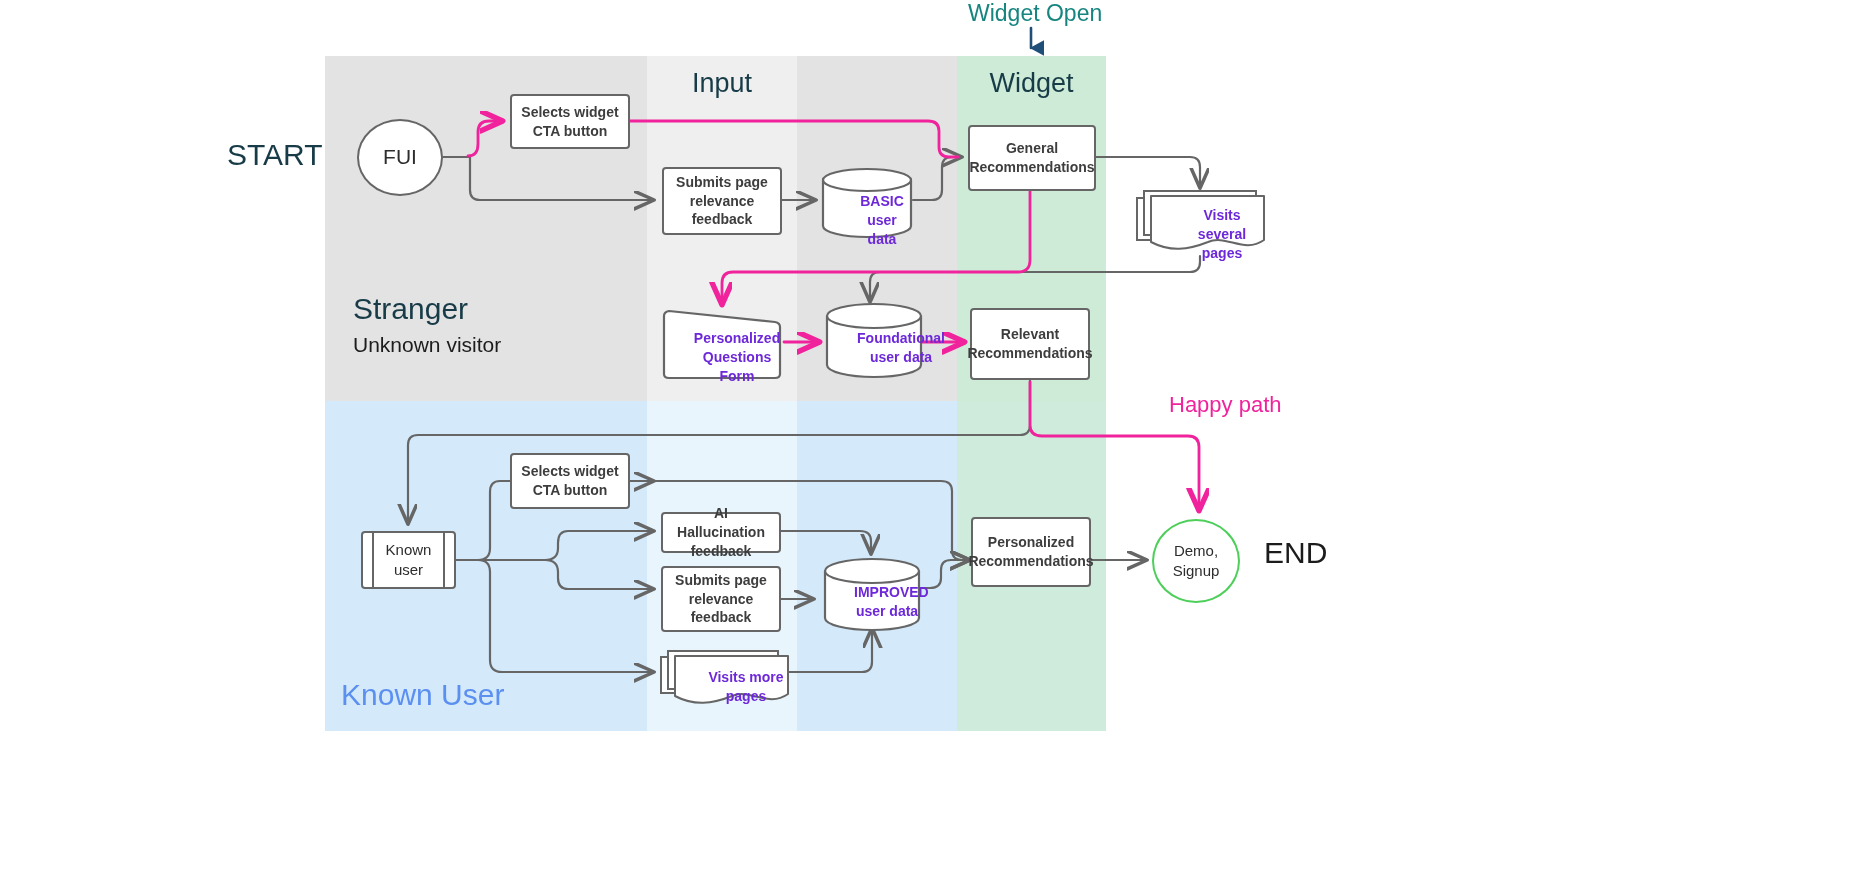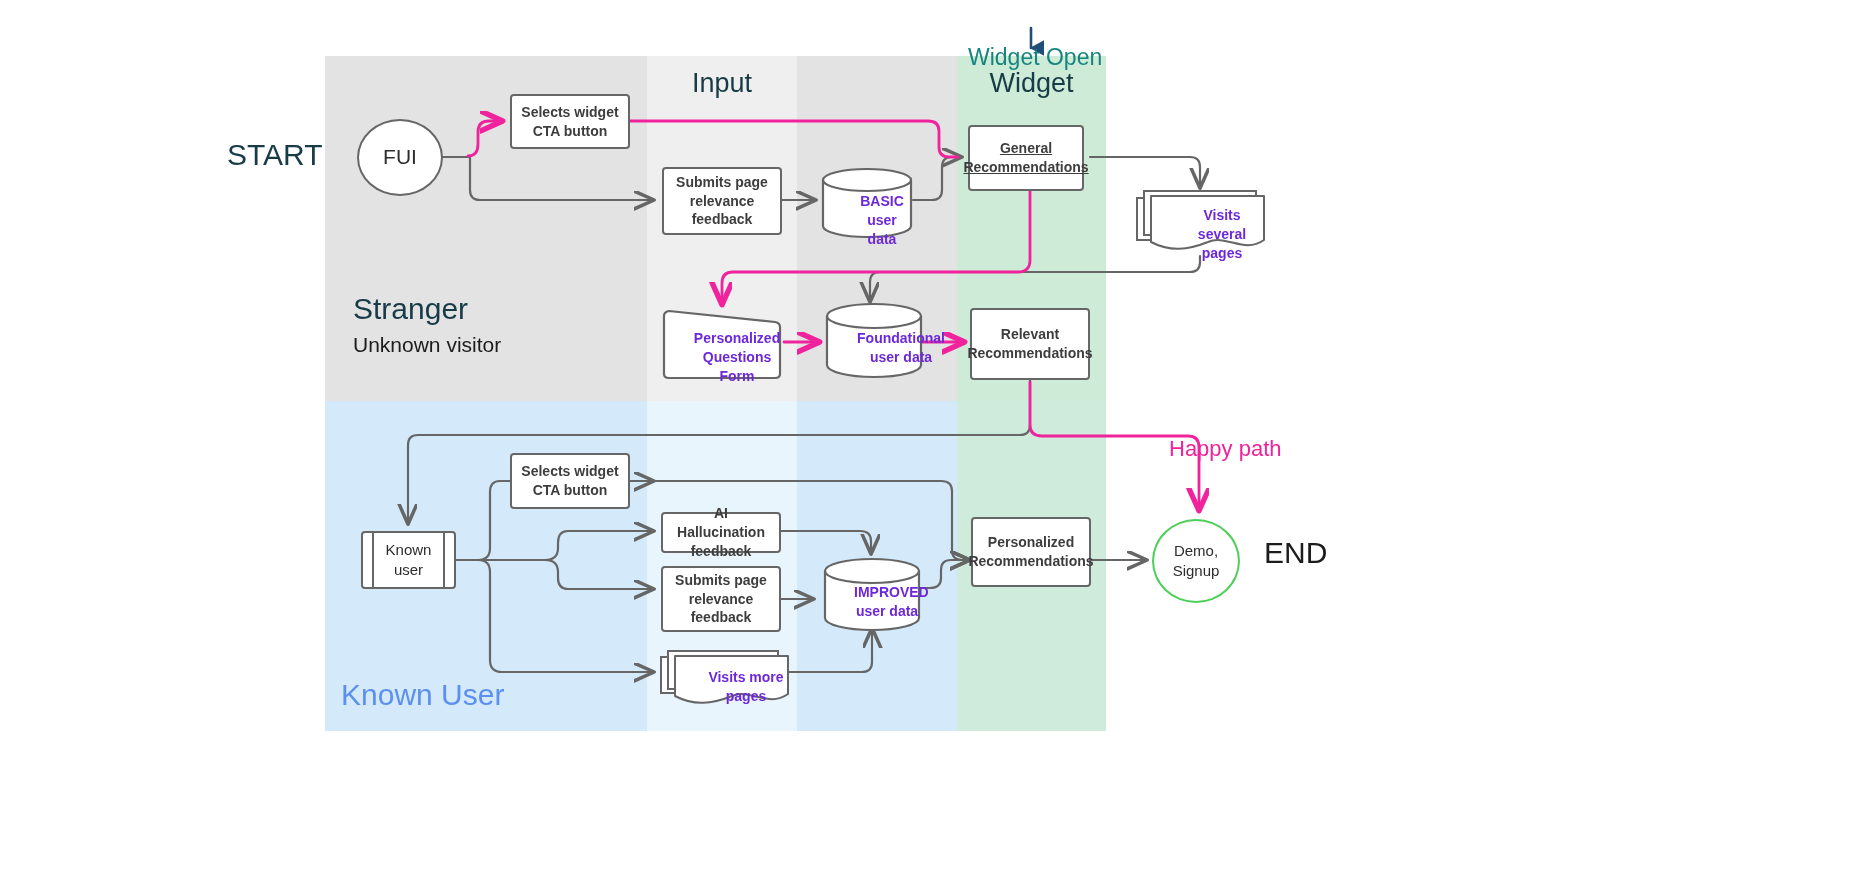--- a/index.html
+++ b/index.html
@@ -105,21 +105,20 @@
   .big-label {
     position: absolute;
     font-size: 30px;
     color: #173b47;
     font-weight: normal;
   }
   .anno {
     position: absolute;
     font-size: 22px;
     font-weight: normal;
-    margin-top: 44px;
   }
   #edges { position: absolute; left:0; top:0; }
 </style>
 </head>
 <body>
 
 <div id="stage">
 
   <div class="band" style="left:325px; top:56px; width:781px; height:345px; background:#e3e3e3;"></div>
   <div class="band" style="left:325px; top:401px; width:781px; height:330px; background:#d4eafb;"></div>
@@ -231,21 +230,21 @@
 
   <div class="shapewrap" style="left:822px; top:168px; width:90px; height:70px;">
     <svg width="90" height="70" viewBox="0 0 90 70">
       <path d="M1,12 L1,58 a44,11 0 0 0 88,0 L89,12" fill="#ffffff" stroke="#666666" stroke-width="2.2"></path>
       <ellipse cx="45" cy="12" rx="44" ry="11" fill="#ffffff" stroke="#666666" stroke-width="2.2"></ellipse>
     </svg>
     <div class="label" style="top:24px; white-space:pre-line;">BASIC user
 data</div>
   </div>
 
-  <div class="node process" style="left:968px; top:125px; width:116px; height:66px;text-decoration:underline;">
+  <div class="node process" style="left:968px; top:125px; width:128px; height:66px;">
     <span class="label" style="white-space:pre-line;">General
 Recommendations</span>
   </div>
 
   <div class="shapewrap" style="left:1136px; top:190px; width:130px; height:70px;">
     <svg width="130" height="70" viewBox="0 0 130 70">
       <path d="M1,8 h112 v42 h-112 z" fill="#ffffff" stroke="#666666" stroke-width="2"></path>
       <path d="M8,1 h112 v44 h-112 z" fill="#ffffff" stroke="#666666" stroke-width="2"></path>
       <path d="M15,6 h113 v44 c-20,14 -38,-6 -56,2 c-20,8 -38,10 -57,0 z" fill="#ffffff" stroke="#666666" stroke-width="2" stroke-linejoin="round"></path>
     </svg>

